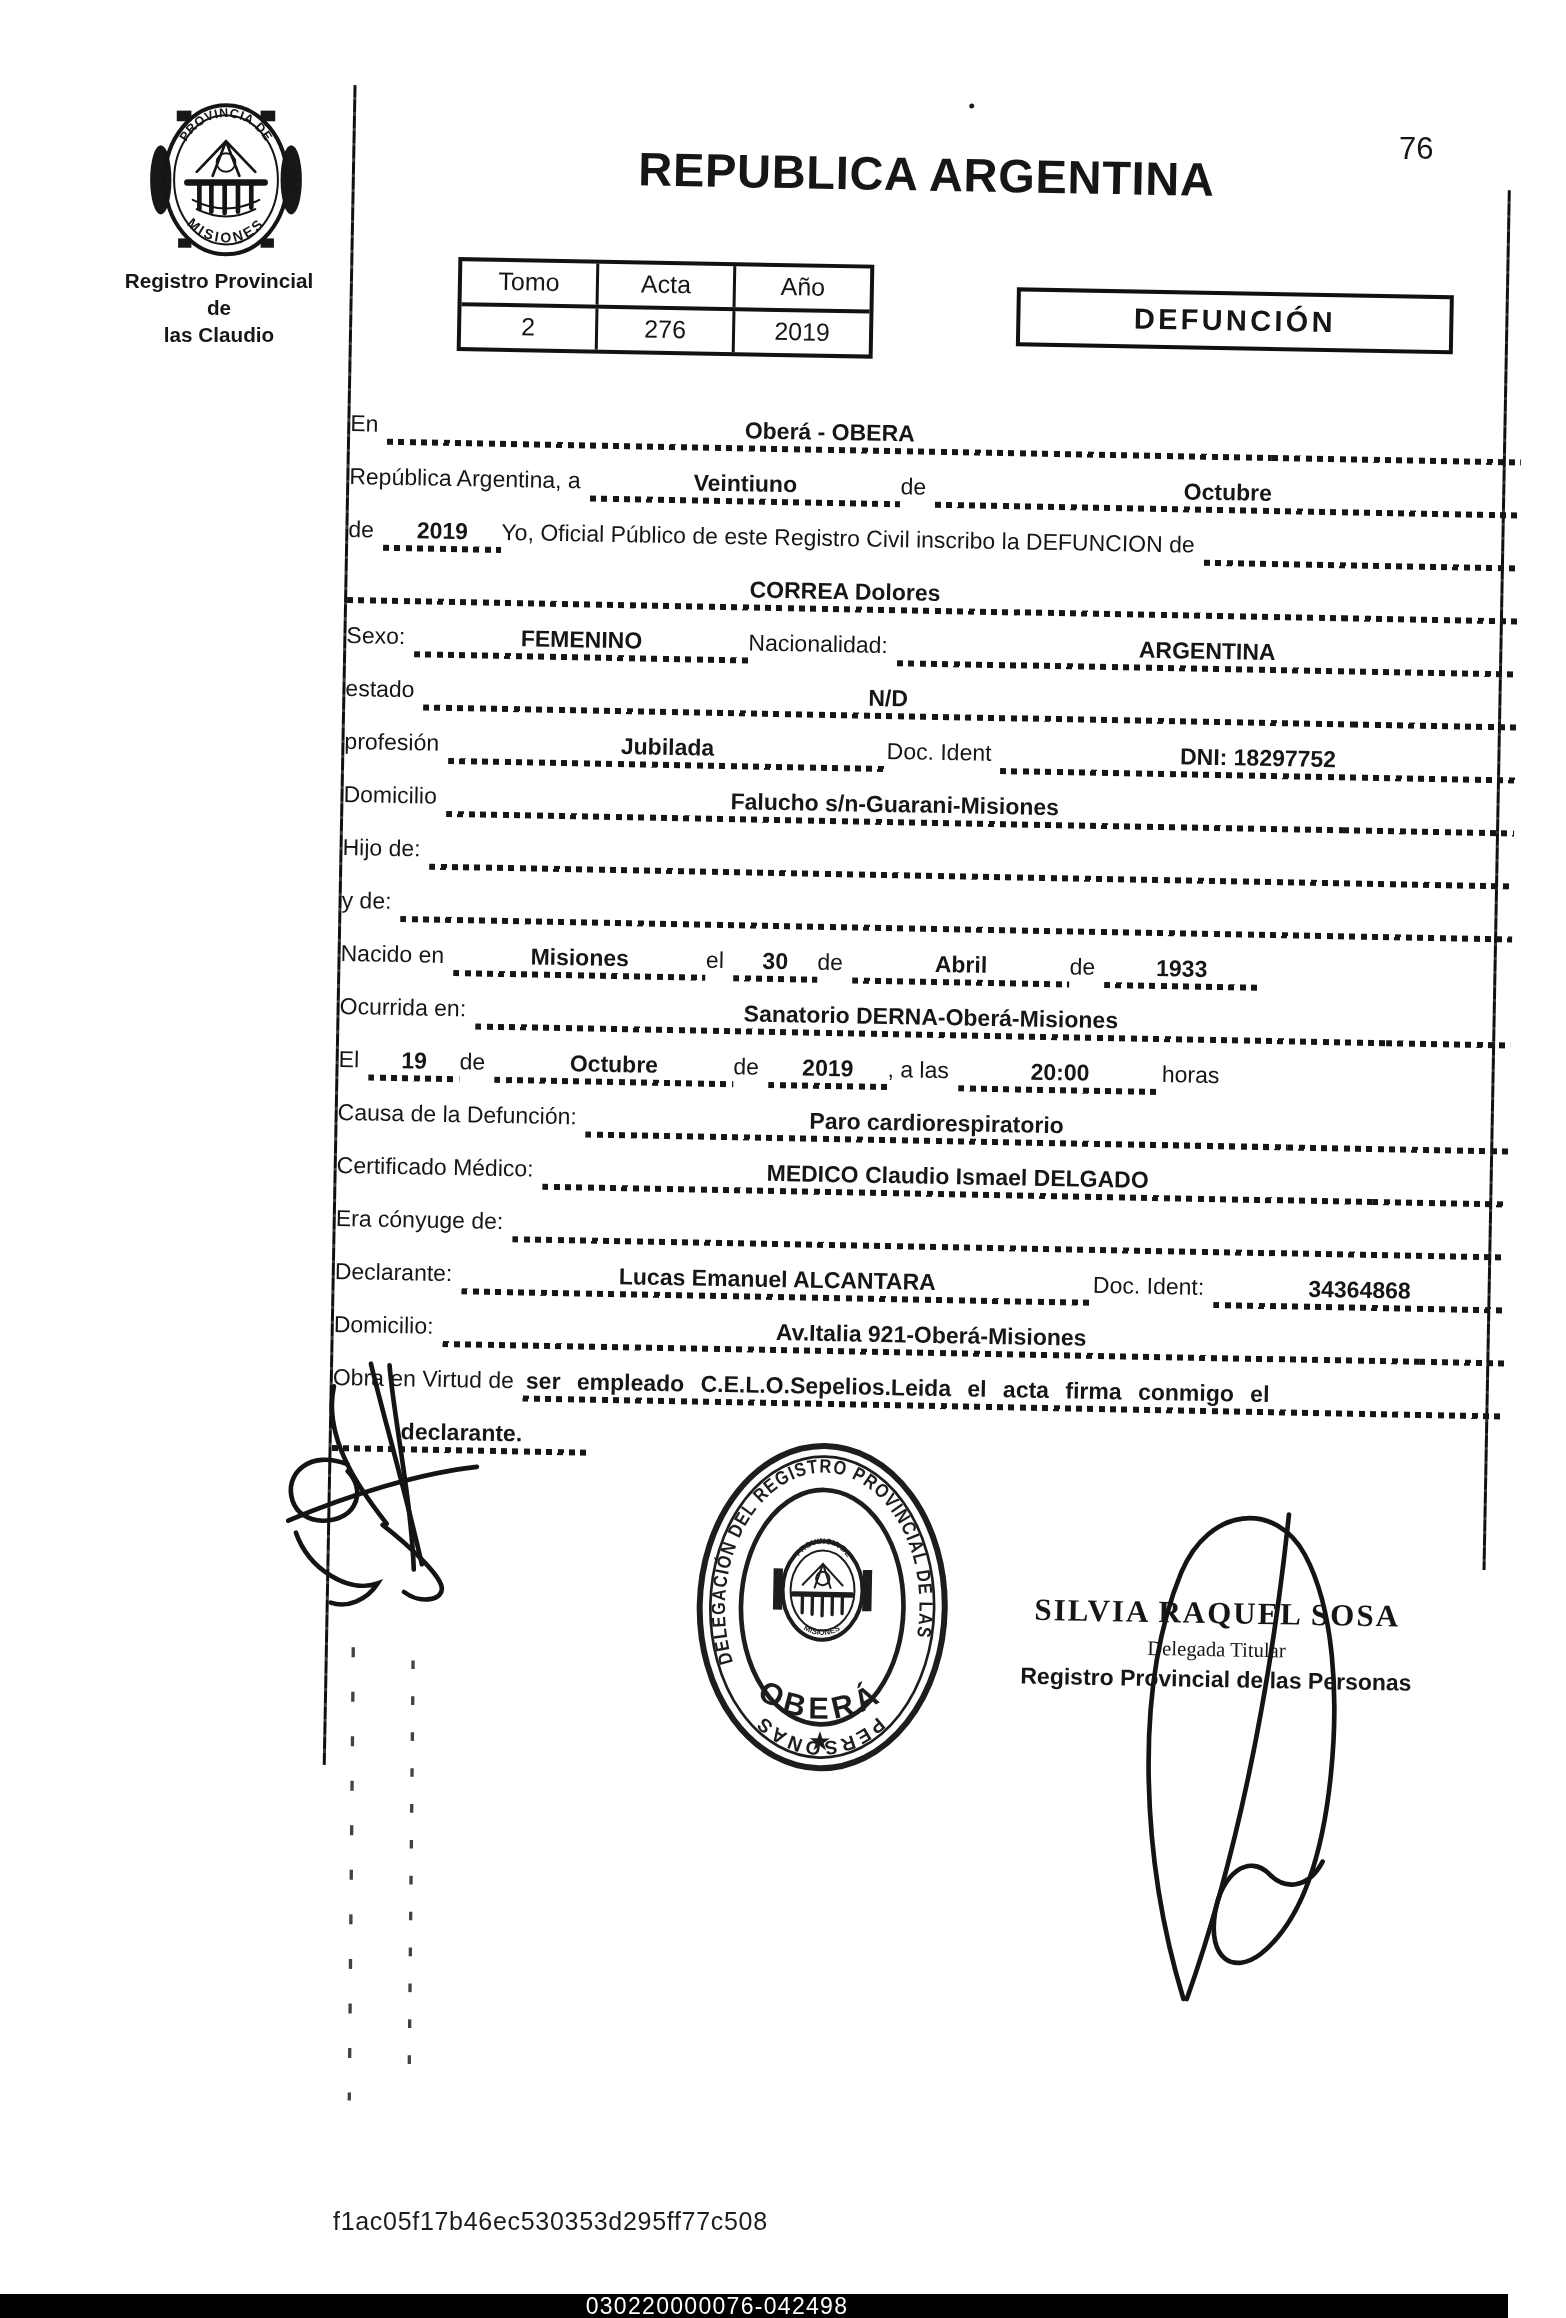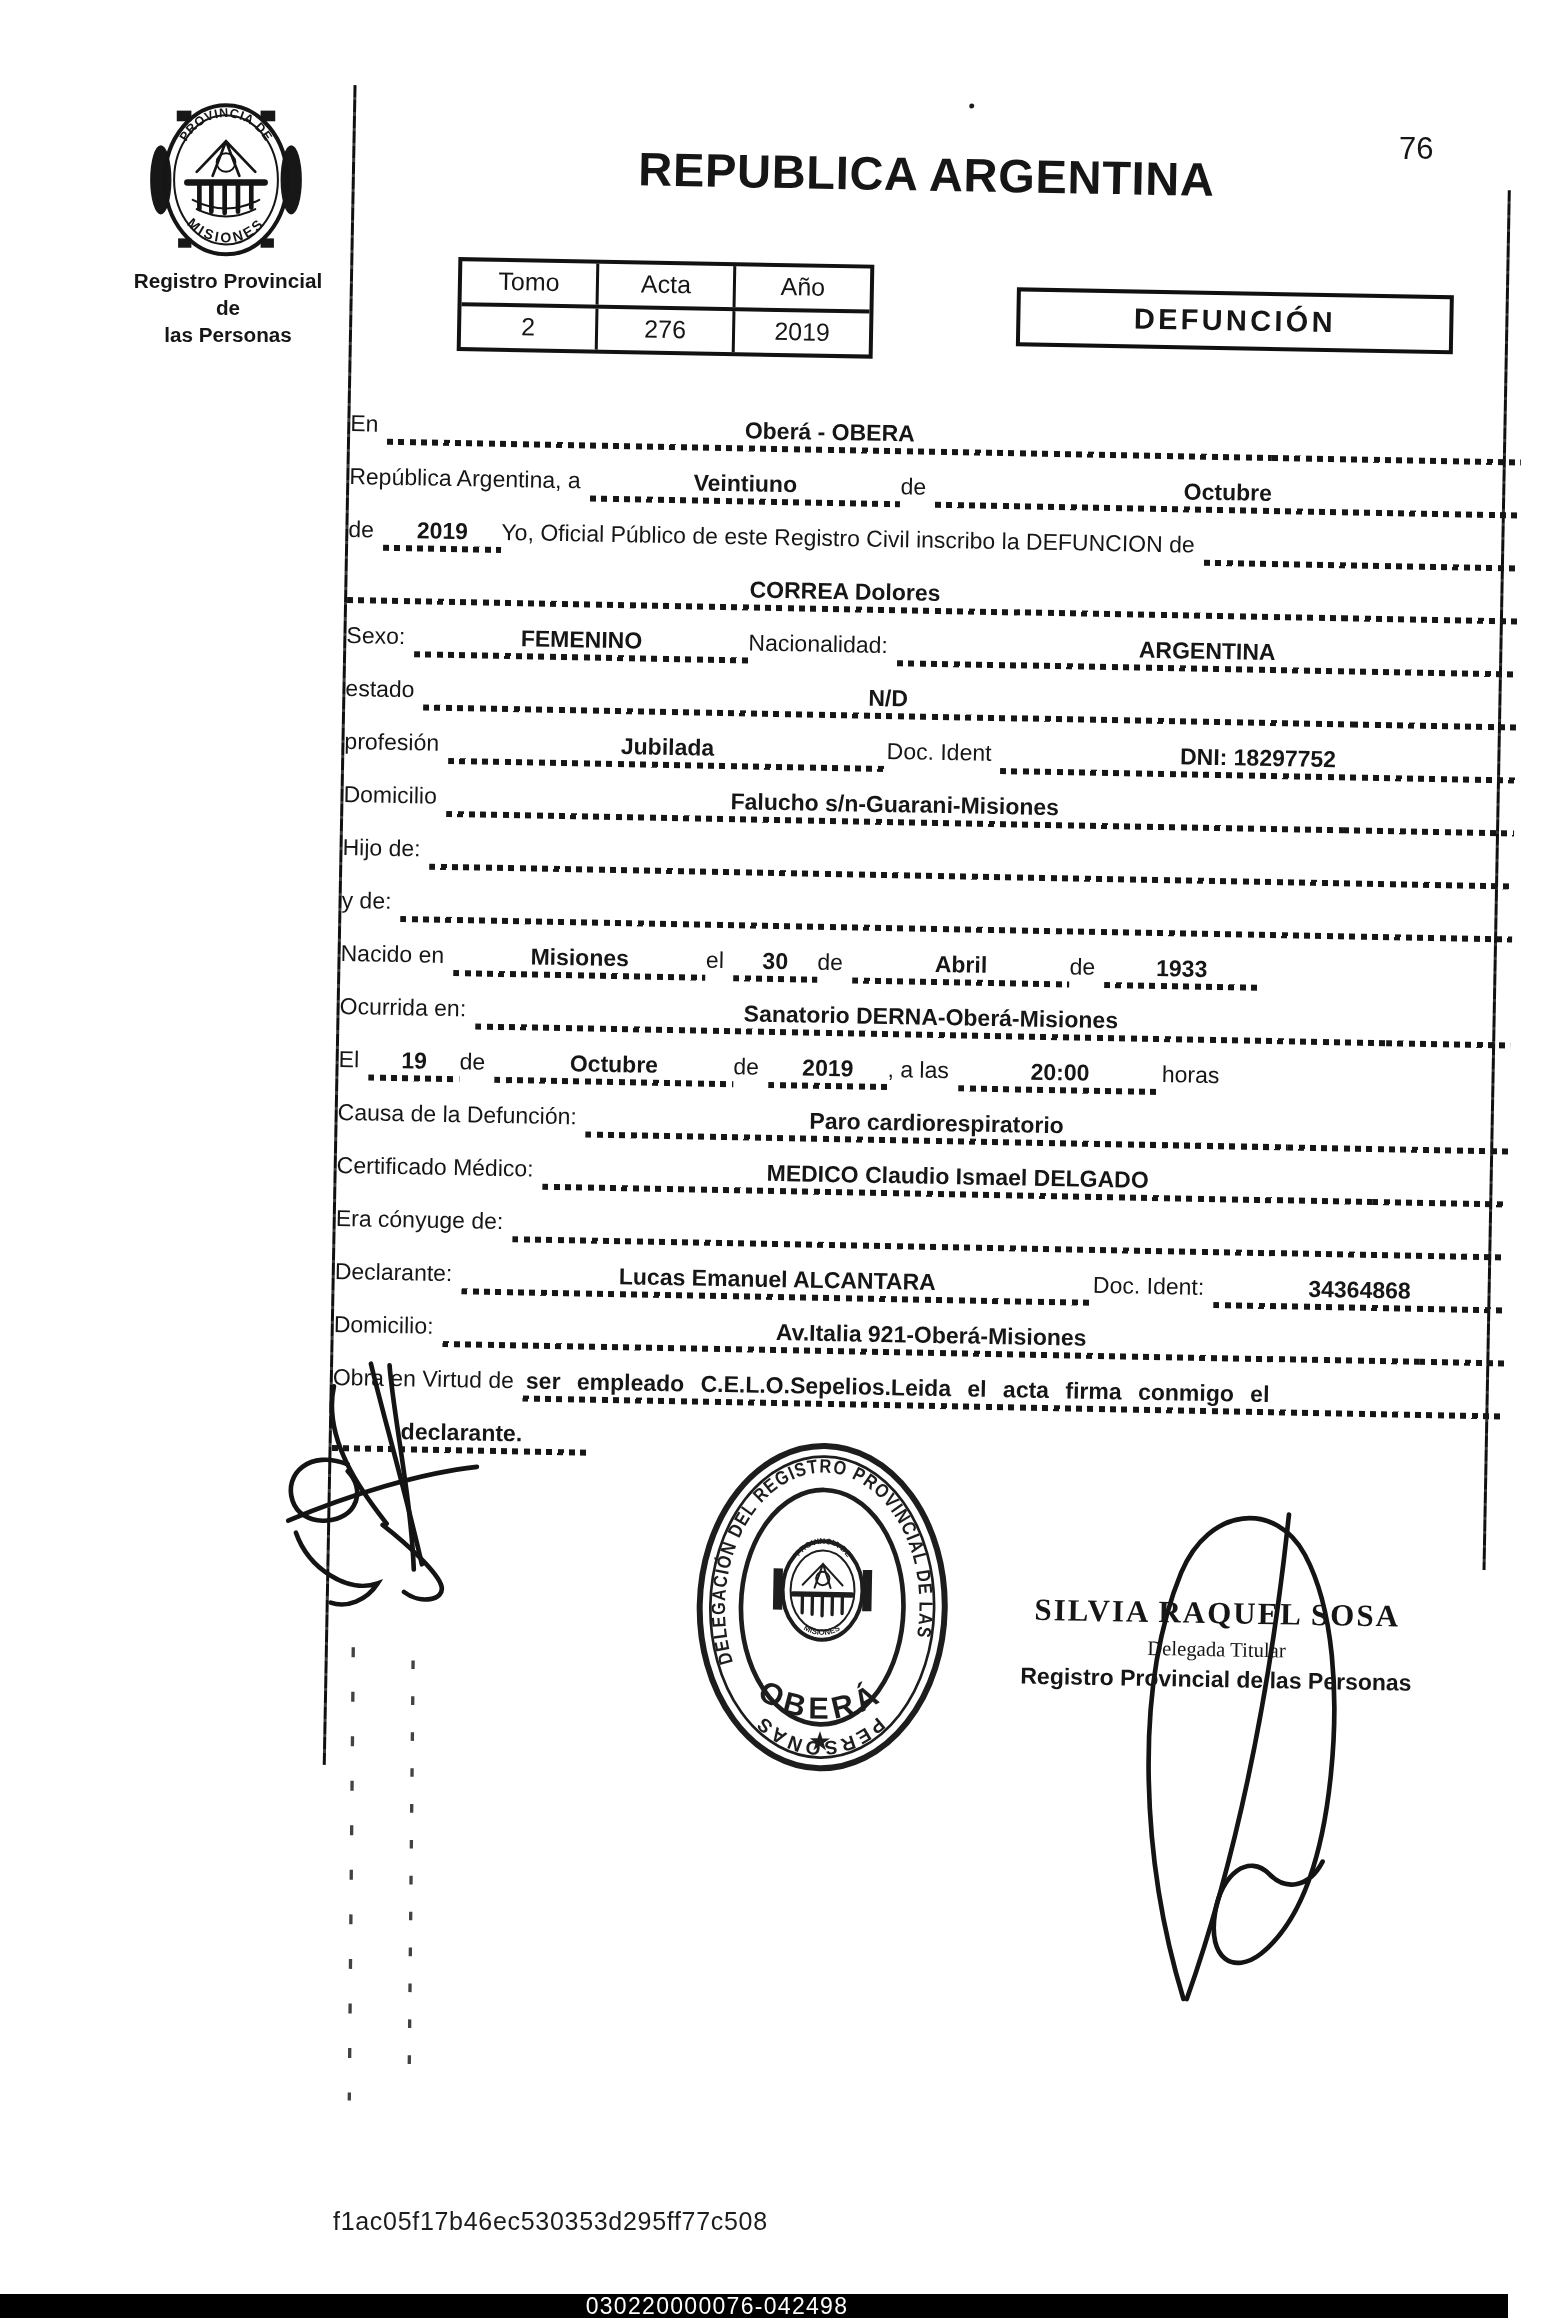--- a/index.html
+++ b/index.html
@@ -7,21 +7,21 @@
        font-family:"Liberation Sans",sans-serif;color:#161616;}
   .abs{position:absolute;}
   
   #sheet{position:absolute;inset:0;transform:rotate(1.05deg);transform-origin:783px 173px;}
   
   .title{left:620px;top:144px;width:613px;text-align:center;font-size:47px;font-weight:700;
          letter-spacing:0.7px;white-space:nowrap;}
   .pagenum{left:1399px;top:131px;font-size:31px;font-weight:500;}
   .dot{left:968px;top:100px;width:5.3px;height:5.3px;background:#1b1b1b;border-radius:50%;}
   
-  .orgname{left:133px;top:268px;width:190px;text-align:center;font-size:20.7px;font-weight:600;line-height:1.3;}
+  .orgname{left:124px;top:268px;width:190px;text-align:center;font-size:20.7px;font-weight:600;line-height:1.3;}
   
   .acta{left:460px;top:263px;width:408px;border:4px solid #121212;background:#fff;}
   .acta .tr{display:flex;}
   .acta .tr.hd{border-bottom:4px solid #121212;}
   .acta .cell{flex:1;text-align:center;font-size:25px;padding:4.7px 0 7.3px;}
   .acta .cell.br{border-right:3.3px solid #121212;}
   .acta .tr.vals .cell{font-weight:500;}
   
   .rtype{left:1019px;top:283px;width:429px;height:51px;border:4px solid #101010;display:flex;
          align-items:center;justify-content:center;font-size:29px;font-weight:700;letter-spacing:3.3px;}
@@ -79,21 +79,21 @@
       <textPath href="#seal-top-arc" xlink:href="#seal-top-arc" startOffset="50%" text-anchor="middle">PROVINCIA DE</textPath>
     </text>
     <text font-size="21" font-weight="bold" fill="#151515" stroke="none" letter-spacing="4">
       <textPath href="#seal-bot-arc" xlink:href="#seal-bot-arc" startOffset="50%" text-anchor="middle">MISIONES</textPath>
     </text>
   </g>
 </svg>
 
 <div class="abs orgname">
   <div>Registro Provincial de</div>
-  <div>las Personas</div>
+  <div>las Claudio</div>
 </div>
 
 <div class="abs pagenum">76</div>
 
 <svg class="abs" style="left:332px;top:1641px" width="113" height="467" viewBox="0 0 170 700">
   <line x1="32" y1="8" x2="26" y2="690" stroke="#222" stroke-width="5" stroke-dasharray="15 52" opacity="0.85"></line>
   <line x1="122" y1="28" x2="116" y2="665" stroke="#222" stroke-width="5" stroke-dasharray="13 41" opacity="0.85"></line>
 </svg>
 
 <div class="abs hash">f1ac05f17b46ec530353d295ff77c508</div>

